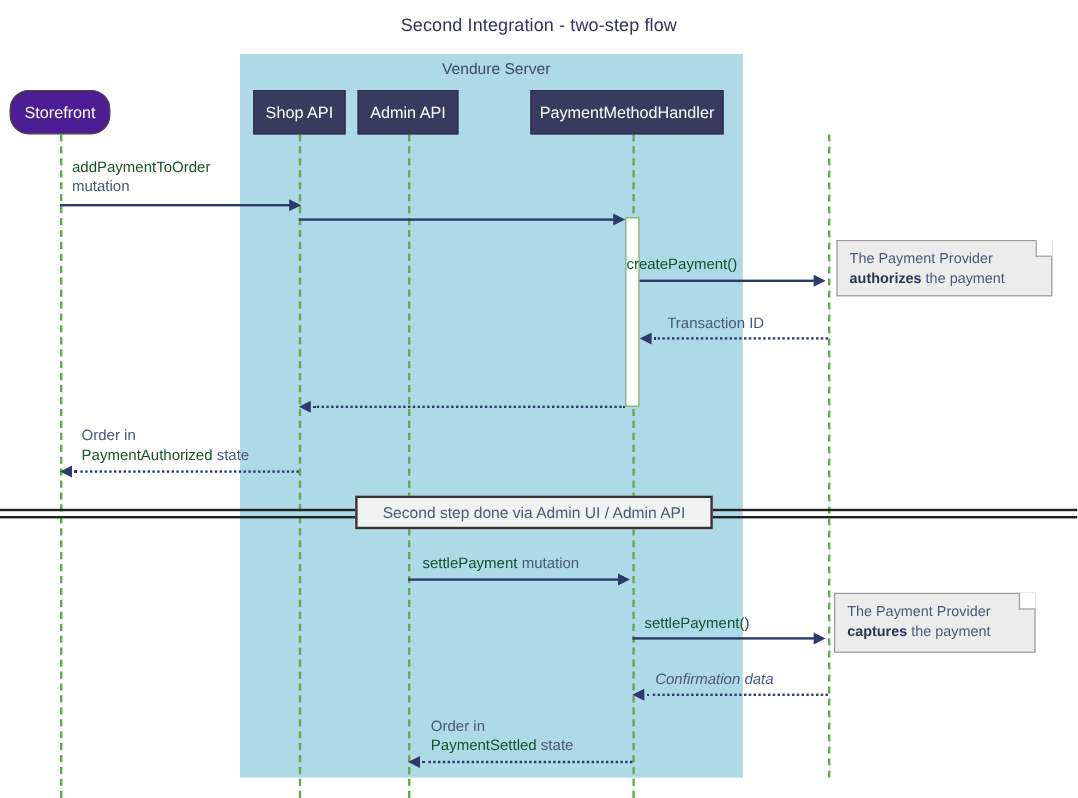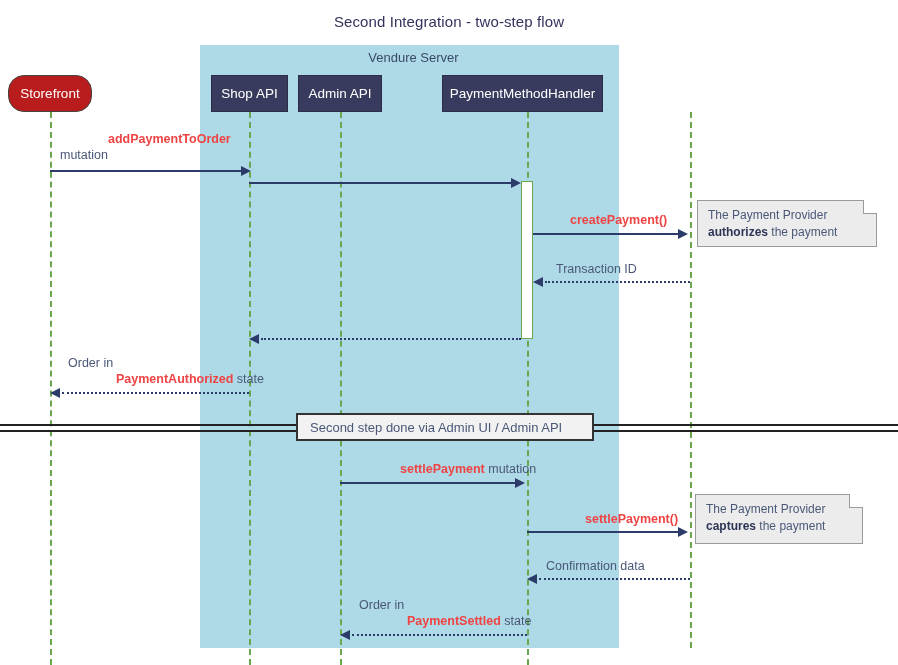--- a/index.html
+++ b/index.html
@@ -50,21 +50,21 @@
   
   .participant {
     height: 37px;
     display: flex; align-items: center; justify-content: center;
     color: #ffffff;
     font-size: 13.5px;
     white-space: nowrap;
     border: 1px solid rgba(0,0,0,.18);
   }
   .p-dark { background: #393b5e; border-color: #2b2d47; }
-  .p-gray { background: #b91c1c; border-color: #46443f; border-radius: 16px; }
+  .p-gray { background: #4c1d95; border-color: #46443f; border-radius: 16px; }
   .p-teal { background: #2ba1a6; border-color: #228387; }
 
   
   .activation {
     background: #ffffff;
     border: 1px solid #6aa84f;
   }
 
   
   .msg-line {
@@ -81,21 +81,21 @@
   }
   .arrow-right { border-left: 10px solid #2d3b6b; }
   .arrow-left  { border-right: 10px solid #2d3b6b; }
 
   .msg-label {
     font-size: 12.5px;
     color: #4a5878;
     white-space: nowrap;
     line-height: 16px;
   }
-  .msg-label b { color: #ef4444; font-weight: bold; margin-left: 48px; }
+  .msg-label b { color: #14532d; font-weight: normal; }
 
   
   .note {
     background: #ececec;
     border: 1px solid #9a9a9a;
     font-size: 12px;
     color: #4a5878;
     line-height: 17px;
     padding: 6px 10px;
   }
@@ -110,21 +110,21 @@
 
   
   .divider-rule {
     left: 0; width: 898px; height: 0;
     border-top: 2px solid #222222;
   }
   #divider-box {
     background: #f2f2f2;
     border: 2px solid #333333;
     height: 28px;
-    display: flex; align-items: center; justify-content: flex-start;
+    display: flex; align-items: center; justify-content: center;
     font-size: 13px;
     color: #4a5878;
     white-space: nowrap;
     padding: 0 12px;
     z-index: 5;
   }
 </style>
 </head>
 <body>
 
@@ -209,21 +209,21 @@
     <div>The Payment Provider</div>
     <div><b>captures</b><span> the payment</span></div>
   </div>
 
   <div class="abs msg-label" style="left:537px; top:511px;">
     <b>settlePayment()</b>
   </div>
   <div class="abs msg-line" style="left:527px; top:531px; width:152px;"></div>
   <div class="abs arrowhead arrow-right" style="left:678px; top:527px;"></div>
 
-  <div class="abs msg-label" style="left:546px; top:558px;">Confirmation data</div>
+  <div class="abs msg-label" style="left:546px; top:558px;font-style:italic;">Confirmation data</div>
   <div class="abs msg-line dotted" style="left:539px; top:578px; width:151px;"></div>
   <div class="abs arrowhead arrow-left" style="left:527px; top:574px;"></div>
 
   <div class="abs msg-label" style="left:359px; top:597px;">
     <span>Order in</span><br>
     <b>PaymentSettled</b><span> state</span>
   </div>
   <div class="abs msg-line dotted" style="left:352px; top:634px; width:175px;"></div>
   <div class="abs arrowhead arrow-left" style="left:340px; top:630px;"></div>
 

